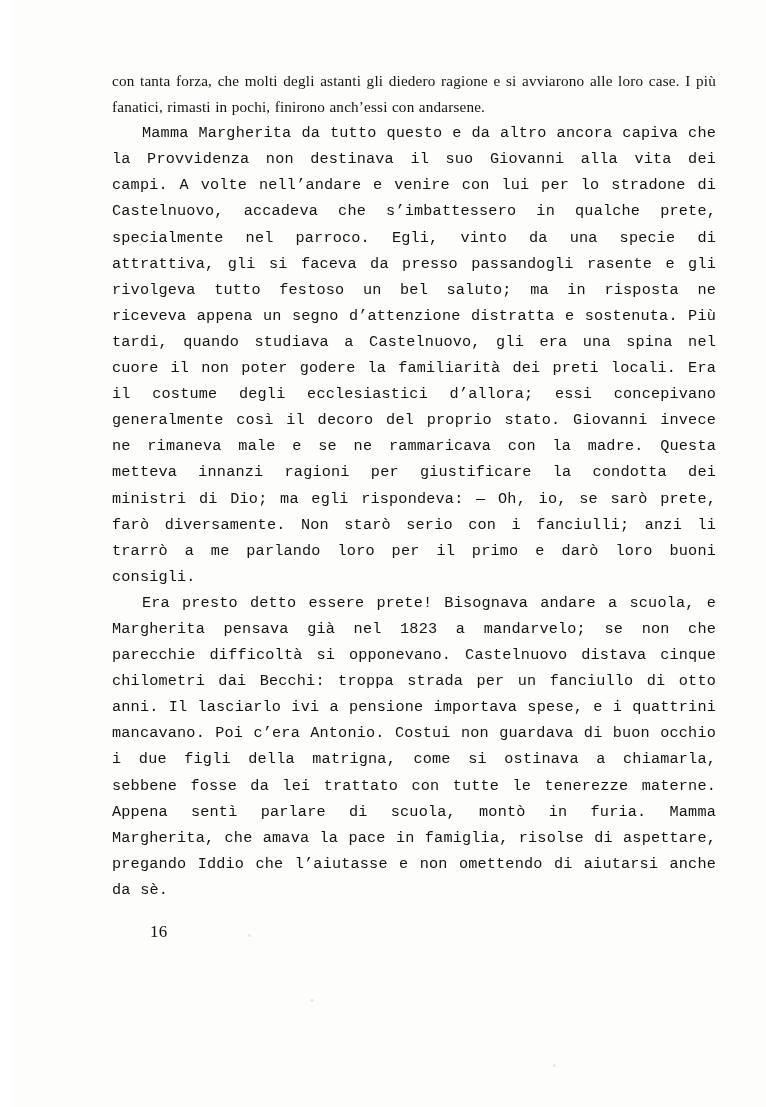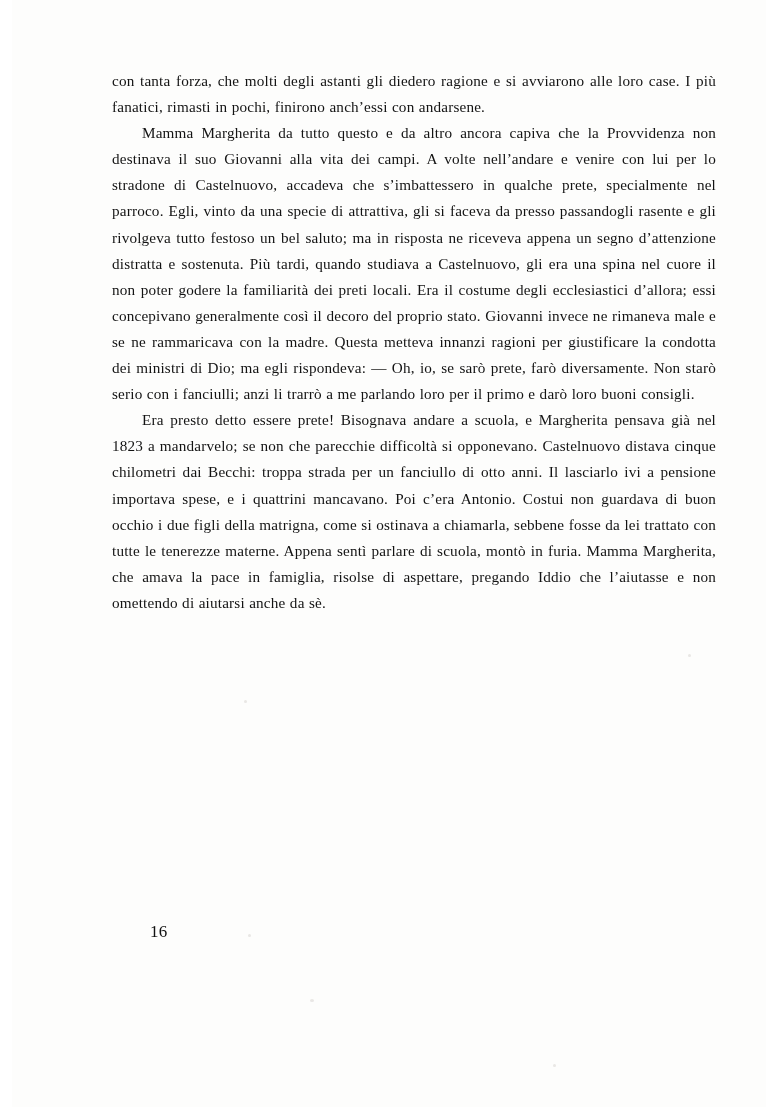--- a/index.html
+++ b/index.html
@@ -35,20 +35,21 @@
     text-align: justify;
     text-justify: inter-word;
     font-size: 15.2px;
     line-height: 26.1px;
     color: #131313;
     letter-spacing: 0.18px;
     word-spacing: 0.4px;
   }
   .para.indent {
     text-indent: 30px;
+    font-family: Liberation Mono, monospace;
   }
   .page-number {
     position: absolute;
     left: 138px;
     top: 922px;
     font-size: 17px;
     color: #111111;
     letter-spacing: 0.3px;
   }
   

